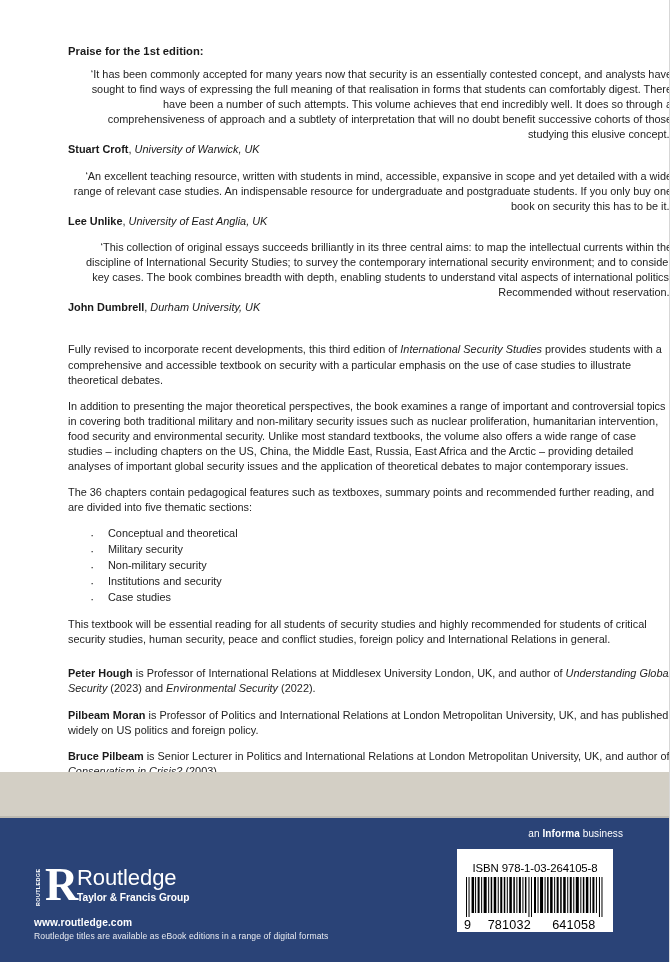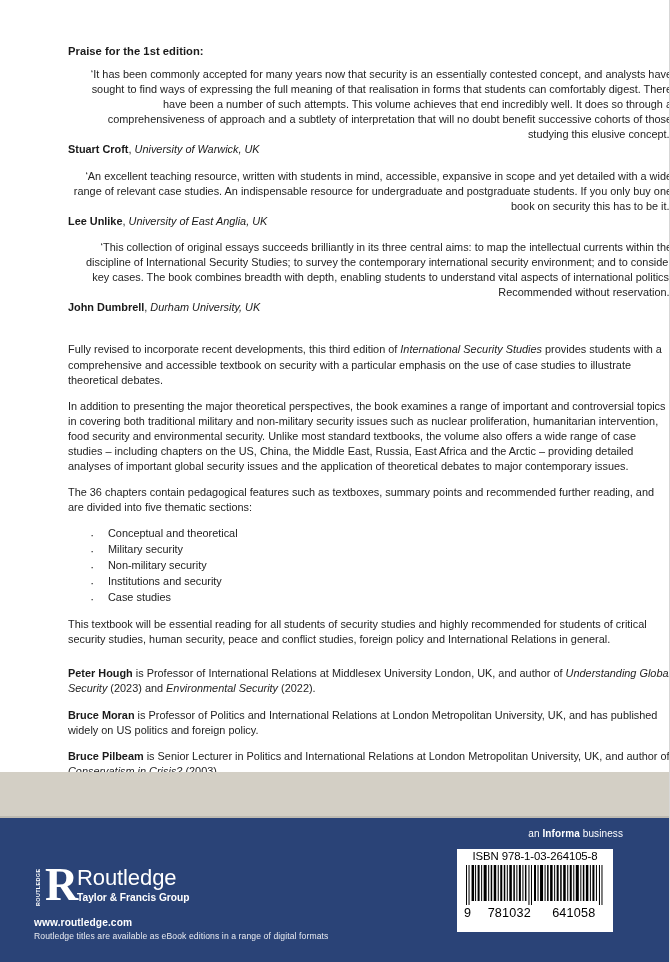--- a/index.html
+++ b/index.html
@@ -219,21 +219,21 @@
   .informa b { font-weight: bold; }
 
   .barcode-box {
     position: absolute;
     left: 457px;
     top: 31px;
     width: 156px;
     height: 83px;
     background: #ffffff;
     box-sizing: border-box;
-    padding: 0 7px 3px 7px;
+    padding: 12px 7px 3px 7px;
   }
   .isbn-line {
     color: #000000;
     font-size: 11.4px;
     font-weight: normal;
     letter-spacing: -0.1px;
     text-align: center;
     margin: 1px 0 3px 0;
     white-space: nowrap;
   }
@@ -292,21 +292,21 @@
       <li>Non-military security</li>
       <li>Institutions and security</li>
       <li>Case studies</li>
     </ul>
 
     <p class="body-para">This textbook will be essential reading for all students of security studies and highly recommended for students of critical security studies, human security, peace and conflict studies, foreign policy and International Relations in general.</p>
 
     <div class="authors-block">
       <p class="bio-para"><span class="who">Peter Hough</span><span> is Professor of International Relations at Middlesex University London, UK, and author of </span><em>Understanding Global Security</em><span> (2023) and </span><em>Environmental Security</em><span> (2022).</span></p>
 
-      <p class="bio-para"><span class="who">Bruce Moran</span><span> is Professor of Politics and International Relations at London Metropolitan University, UK, and has published widely on US politics and foreign policy.</span></p>
+      <p class="bio-para"><span class="who">Pilbeam Moran</span><span> is Professor of Politics and International Relations at London Metropolitan University, UK, and has published widely on US politics and foreign policy.</span></p>
 
       <p class="bio-para"><span class="who">Bruce Pilbeam</span><span> is Senior Lecturer in Politics and International Relations at London Metropolitan University, UK, and author of </span><em>Conservatism in Crisis?</em><span> (2003).</span></p>
     </div>
 
   </div>
 
   <div class="beige-band"></div>
   <div class="beige-edge"></div>
 
   <div class="footer">

